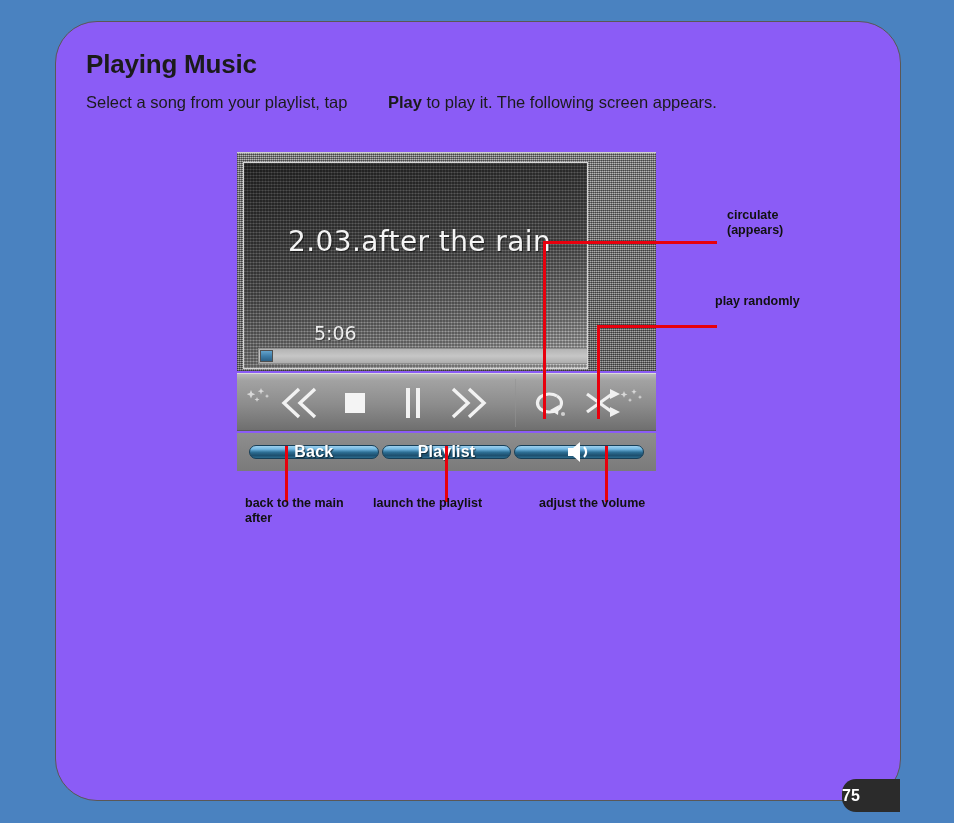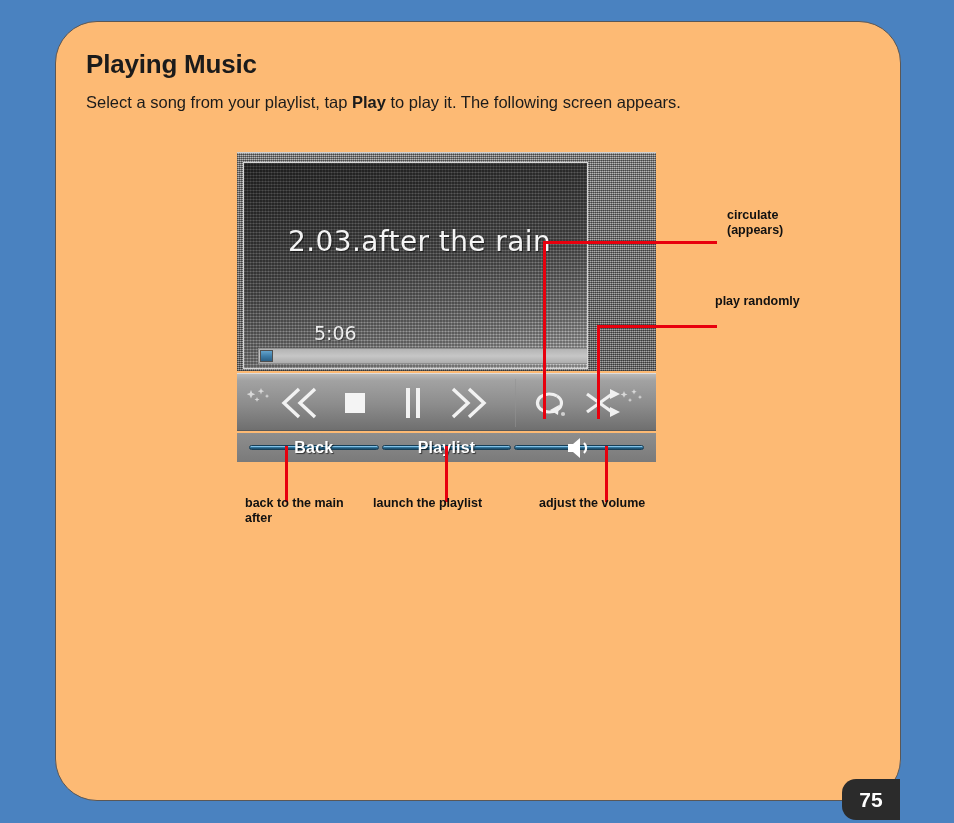--- a/index.html
+++ b/index.html
@@ -13,21 +13,21 @@
     position: relative;
   }
 
   
   #page-card {
     position: absolute;
     left: 55px;
     top: 21px;
     width: 846px;
     height: 780px;
-    background: #fdba74;
+    background: #8b5cf6;
     border: 1px solid #5b5755;
     border-radius: 42px;
   }
 
   
   #page-title {
     position: absolute;
     left: 30px;
     top: 27px;
     font-size: 26px;
@@ -37,21 +37,21 @@
   }
 
   #intro-text {
     position: absolute;
     left: 30px;
     top: 71px;
     font-size: 16.5px;
     color: #1b1b1b;
     white-space: nowrap;
   }
-  #intro-text b { font-weight: bold; }
+  #intro-text b { font-weight: bold; margin-left: 36px; }
 
   
   #device {
     position: absolute;
     left: 181px;
     top: 130px;
     width: 419px;
     height: 319px;
   }
 
@@ -160,21 +160,21 @@
   }
   #sparkle-left  { left: 10px; }
   #sparkle-right { left: 382px; }
 
   
   #buttonbar {
     position: absolute;
     left: 0;
     top: 281px;
     width: 419px;
-    height: 29px;
+    height: 38px;
     background: linear-gradient(180deg, #8e8e8e 0%, #7a7a7a 100%);
     display: flex;
     gap: 3px;
     padding: 12px;
   }
   .bluebtn {
     flex: 1;
     position: relative;
     border-radius: 7px;
     background: linear-gradient(180deg, #9fd0ee 0%, #72b8e2 26%, #2e6f95 52%, #1d4f6e 78%, #2b6a8c 100%);
@@ -204,28 +204,27 @@
     color: #111111;
     line-height: 15px;
   }
 
   
   #page-badge {
     position: absolute;
     right: 0;
     top: 757px;
     width: 58px;
-    height: 41px;
+    height: 33px;
     background: #2b2b2b;
     border-radius: 14px 0 0 14px;
     display: flex;
     align-items: center;
-    justify-content: center;
     color: #ffffff;
-    font-size: 21px;
+    font-size: 16px;
     font-weight: bold;
   }
 </style>
 </head>
 <body>
 
 <div id="page-card">
 
   <div id="page-title">Playing Music</div>
 

